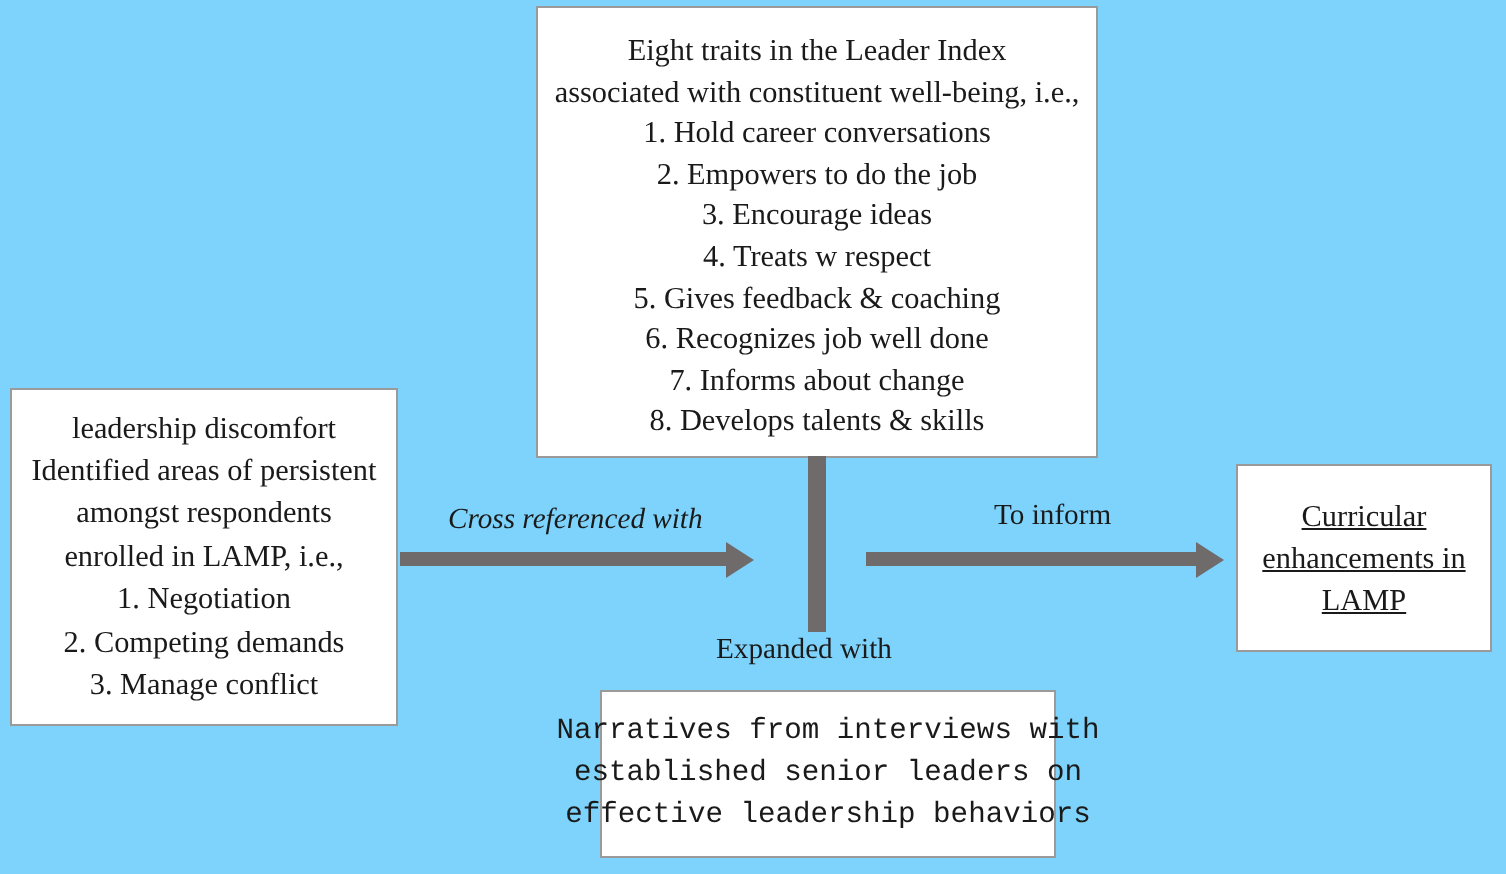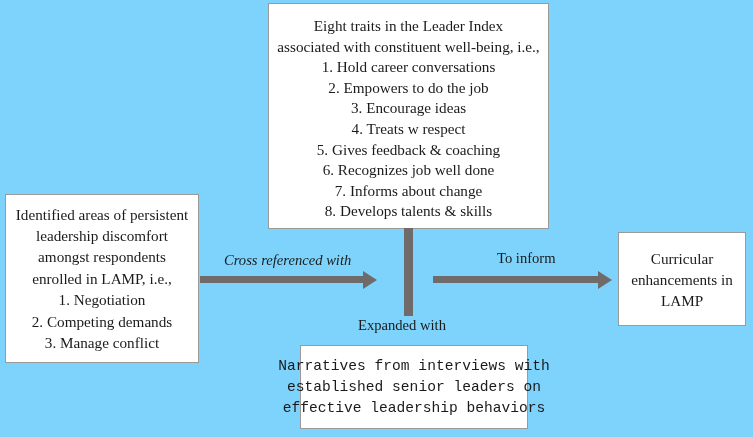--- a/index.html
+++ b/index.html
@@ -65,20 +65,21 @@
   }
 
   
   #box-curricular {
     left: 618px;
     top: 232px;
     width: 128px;
     height: 94px;
     font-size: 15.2px;
     line-height: 21px;
+    text-decoration: underline;
   }
 
   
   .arrow-shaft {
     position: absolute;
     background: #706b6b;
     height: 7px;
   }
   .arrow-head {
     position: absolute;
@@ -126,22 +127,22 @@
     <span class="line">2. Empowers to do the job</span>
     <span class="line">3. Encourage ideas</span>
     <span class="line">4. Treats w respect</span>
     <span class="line">5. Gives feedback &amp; coaching</span>
     <span class="line">6. Recognizes job well done</span>
     <span class="line">7. Informs about change</span>
     <span class="line">8. Develops talents &amp; skills</span>
   </div>
 
   <div class="box" id="box-discomfort">
+    <span class="line">leadership discomfort</span>
     <span class="line">Identified areas of persistent</span>
-    <span class="line">leadership discomfort</span>
     <span class="line">amongst respondents</span>
     <span class="line">enrolled in LAMP, i.e.,</span>
     <span class="line">1. Negotiation</span>
     <span class="line">2. Competing demands</span>
     <span class="line">3. Manage conflict</span>
   </div>
 
   <div class="box" id="box-narratives">
     <span class="line">Narratives from interviews with</span>
     <span class="line">established senior leaders on</span>

